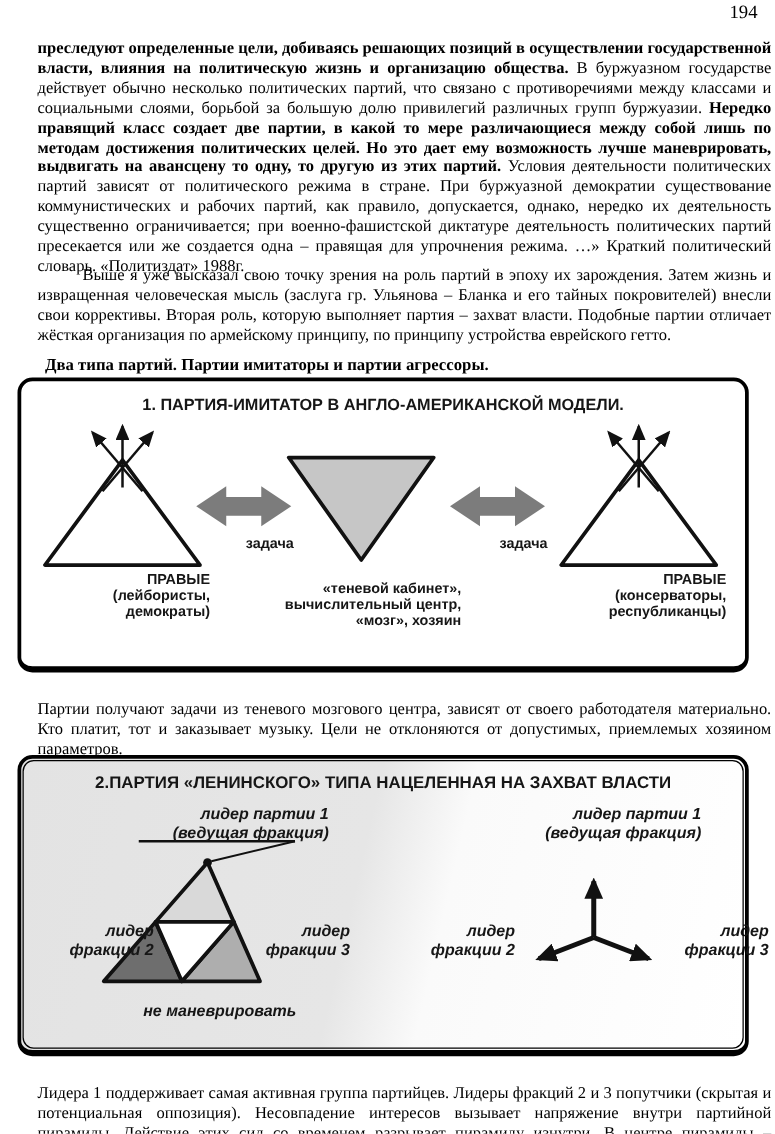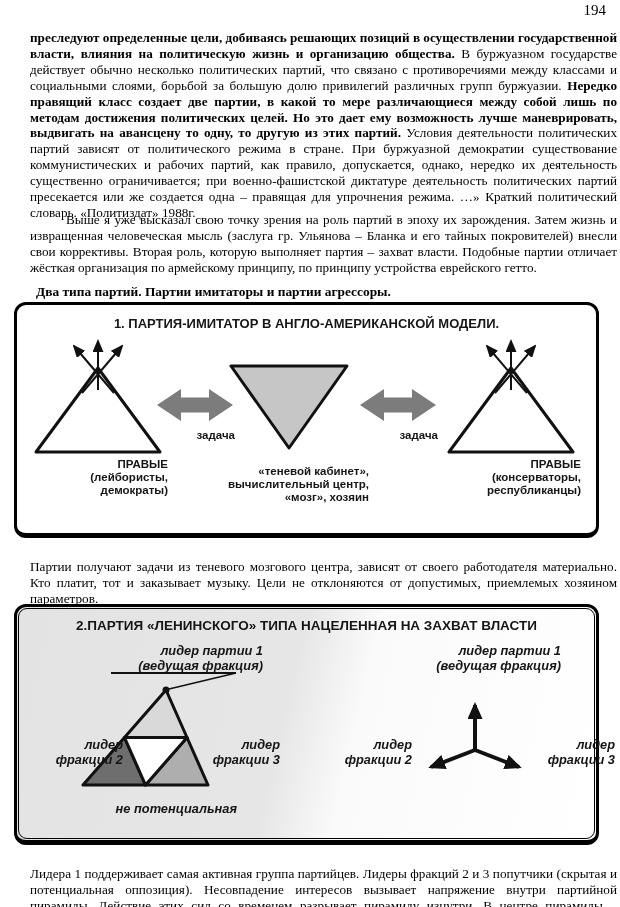--- a/index.html
+++ b/index.html
@@ -115,21 +115,21 @@
       <line x1="458" y1="143" x2="502" y2="160" marker-end="url(#ah2)"></line>
     </g>
   </svg>
   <div class="fig-title" style="top:11px;font-size:13.5px;">2.ПАРТИЯ «ЛЕНИНСКОГО» ТИПА НАЦЕЛЕННАЯ НА ЗАХВАТ ВЛАСТИ</div>
   <div class="lbl lbl-md" style="left:66px;width:180px;top:36px;">лидер партии  1
 (ведущая фракция)</div>
   <div class="lbl lbl-md" style="left:6px;width:100px;top:130px;">лидер
 фракции 2</div>
   <div class="lbl lbl-md" style="left:163px;width:100px;top:130px;">лидер
 фракции 3</div>
-  <div class="lbl lbl-md" style="left:40px;width:180px;top:194px;">не потенциальная</div>
+  <div class="lbl lbl-md" style="left:40px;width:180px;top:194px;">не маневрировать</div>
   <div class="lbl lbl-md" style="left:364px;width:180px;top:36px;">лидер партии  1
 (ведущая фракция)</div>
   <div class="lbl lbl-md" style="left:295px;width:100px;top:130px;">лидер
 фракции 2</div>
   <div class="lbl lbl-md" style="left:498px;width:100px;top:130px;">лидер
 фракции 3</div>
 </div>
 
 <p class="para" style="top:856px;">Лидера 1 поддерживает самая активная группа партийцев. Лидеры фракций 2 и 3 попутчики (скрытая и потенциальная оппозиция). Несовпадение интересов вызывает напряжение внутри партийной пирамиды. Действие этих сил со временем разрывает пирамиду изнутри. В центре пирамиды – треугольник вершиной</p>
 

